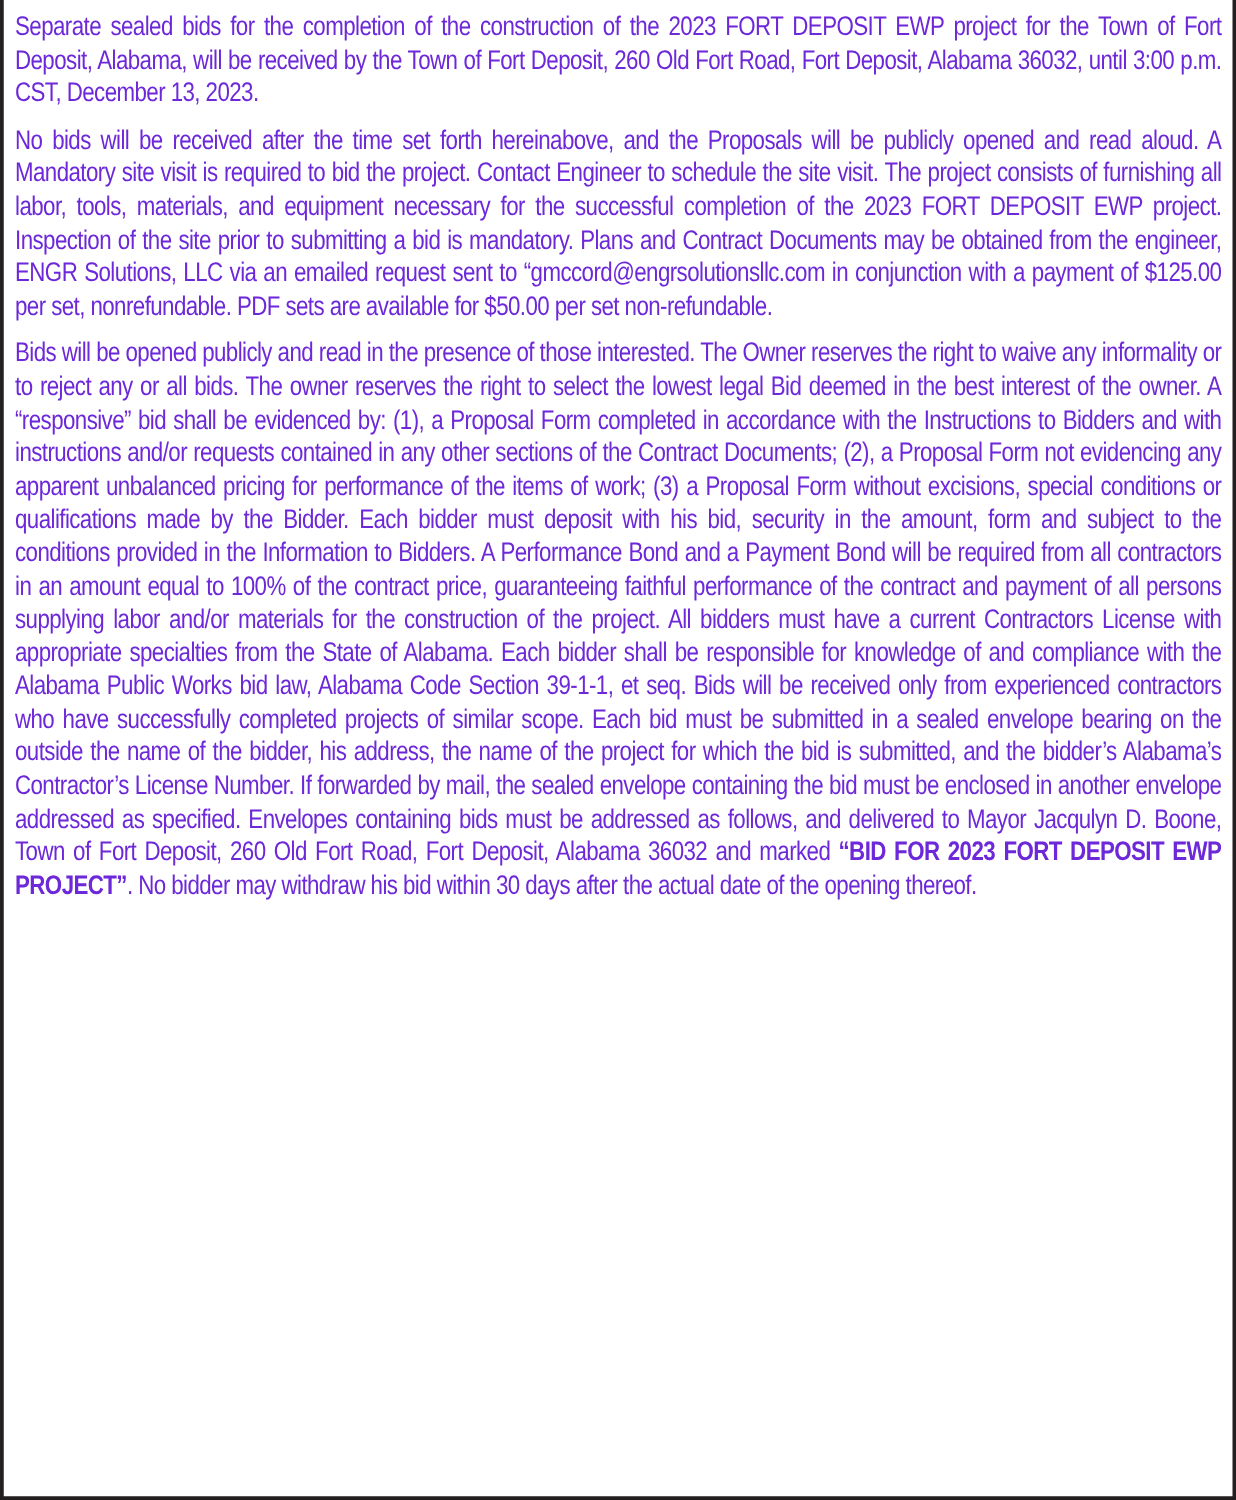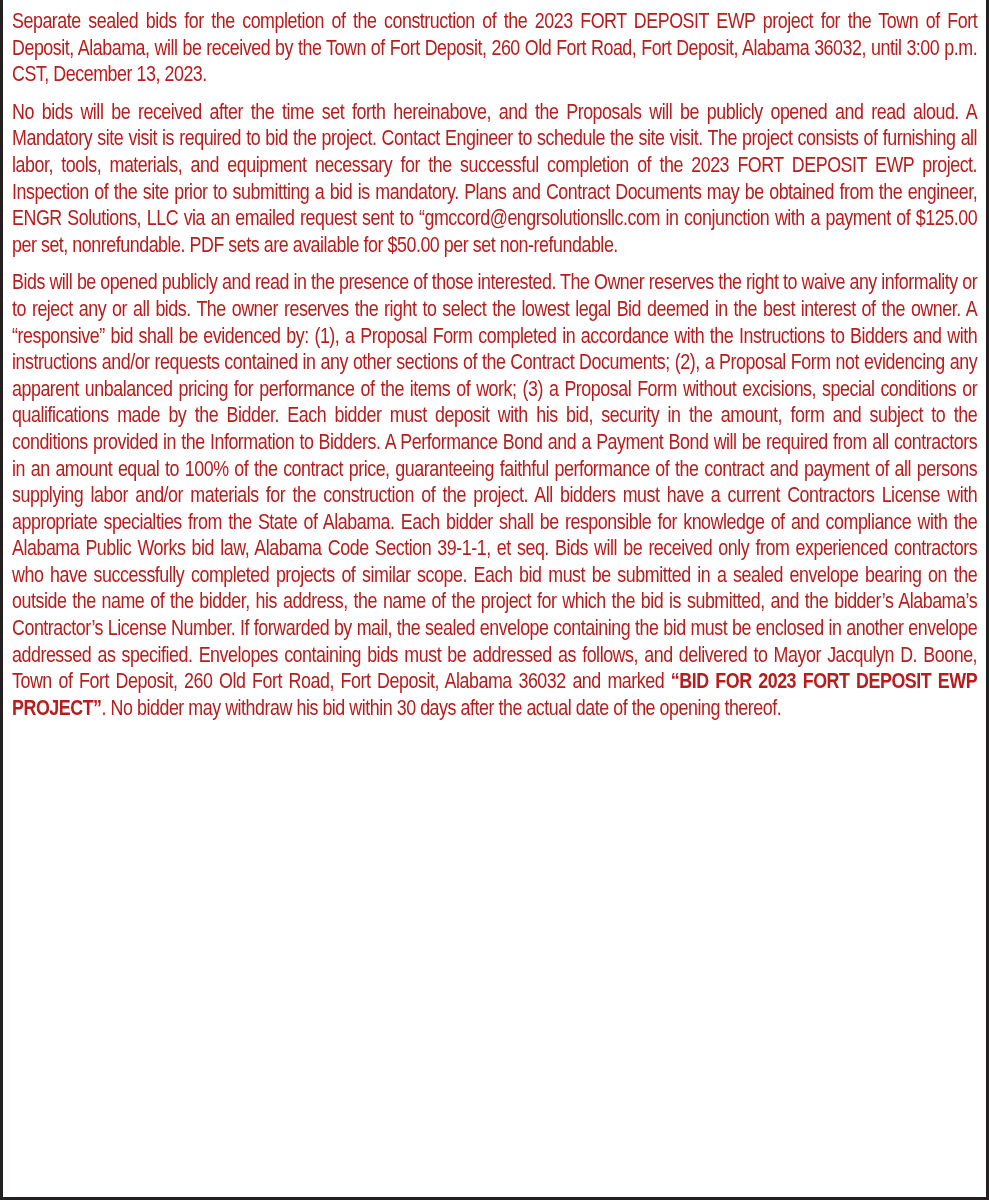--- a/index.html
+++ b/index.html
@@ -39,21 +39,21 @@
       font-weight: bold;
       font-size: 36px;
       letter-spacing: -1.2px;
       transform: scaleX(0.80);
       transform-origin: center;
       white-space: nowrap;
     }
     .body {
       padding: 8px 9px 0 9px;
       font-family: "Liberation Sans", sans-serif;
-      color: #b91c1c;
+      color: #6d28d9;
     }
     .body p {
       margin: 0 0 11px 0;
       font-size: 21.5px;
       line-height: 26.6px;
       text-align: justify;
       text-align-last: left;
       letter-spacing: -0.55px;
       word-spacing: 0px;
       transform-origin: left top;

